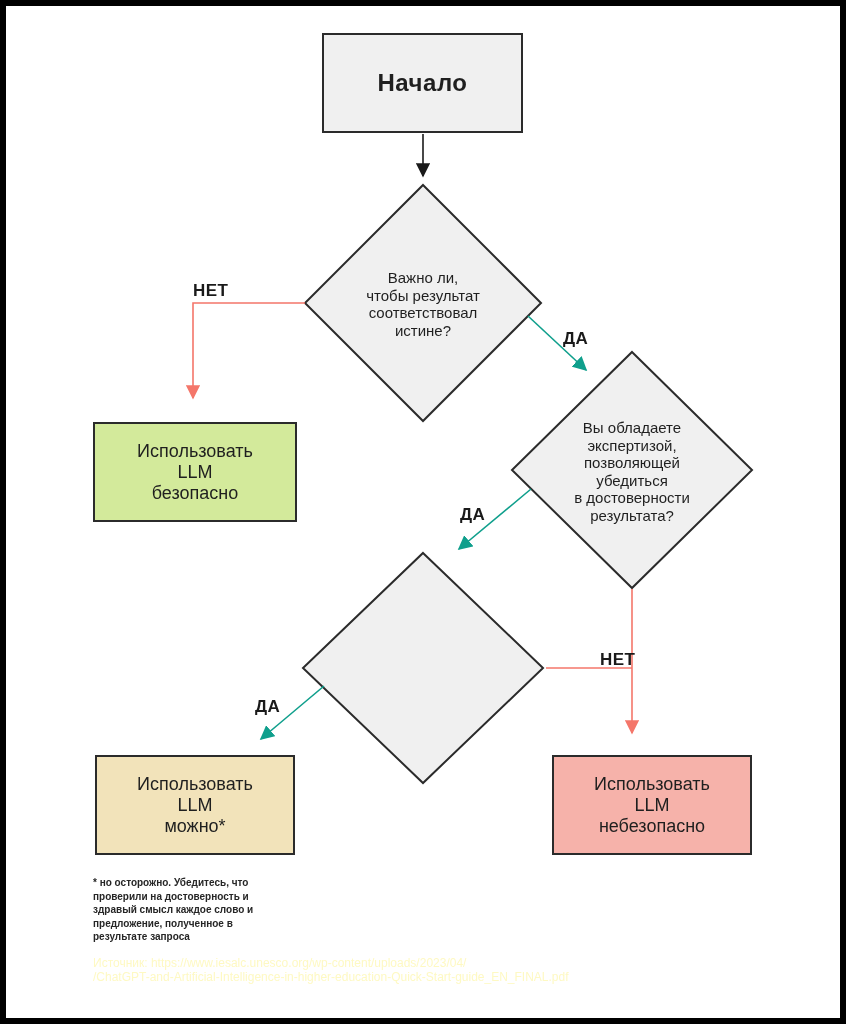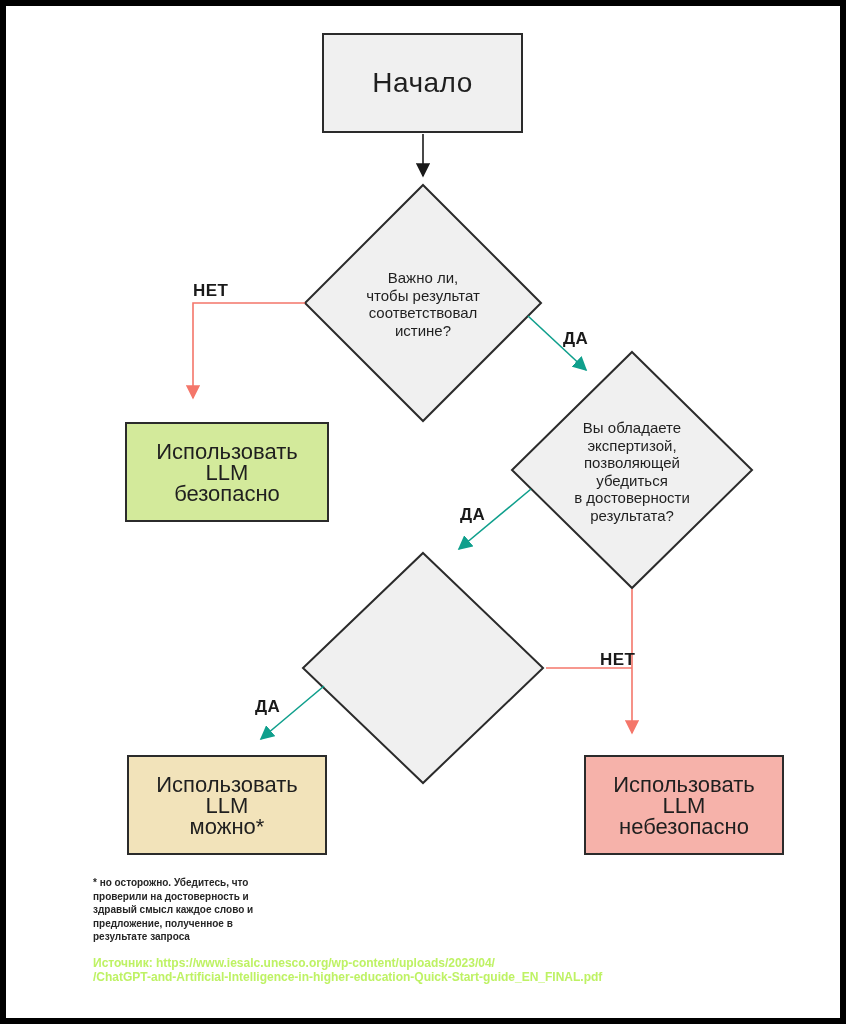--- a/index.html
+++ b/index.html
@@ -28,29 +28,28 @@
     z-index: 3;
     border: 2px solid #2b2b2b;
     display: flex;
     align-items: center;
     justify-content: center;
     text-align: center;
     box-sizing: border-box;
     color: #1f1f1f;
   }
   .start-box {
-    font-size: 28px;
-    font-weight: normal;
+    font-size: 24px;
+    font-weight: bold;
     letter-spacing: 0.5px;
   }
   .outcome-box {
-    font-size: 22px;
+    font-size: 18px;
     line-height: 21px;
     white-space: pre-line;
-    margin-left: 32px;
   }
   .diamond-text {
     position: absolute;
     z-index: 3;
     width: 200px;
     text-align: center;
     color: #1f1f1f;
     font-size: 15px;
     line-height: 17.5px;
     white-space: pre-line;
@@ -74,23 +73,22 @@
     color: #262626;
     white-space: pre-line;
   }
   .source {
     position: absolute;
     z-index: 3;
     left: 93px; top: 957px;
     width: 560px;
     font-size: 12px;
     line-height: 13.5px;
-    color: #bef264;
+    color: #fef9c3;
     white-space: pre-line;
-    font-weight: bold;
   }
 </style>
 </head>
 <body>
 
 <div class="frame">
 
   <div class="page"></div>
 
   <svg class="wires" viewBox="0 0 846 1024">

